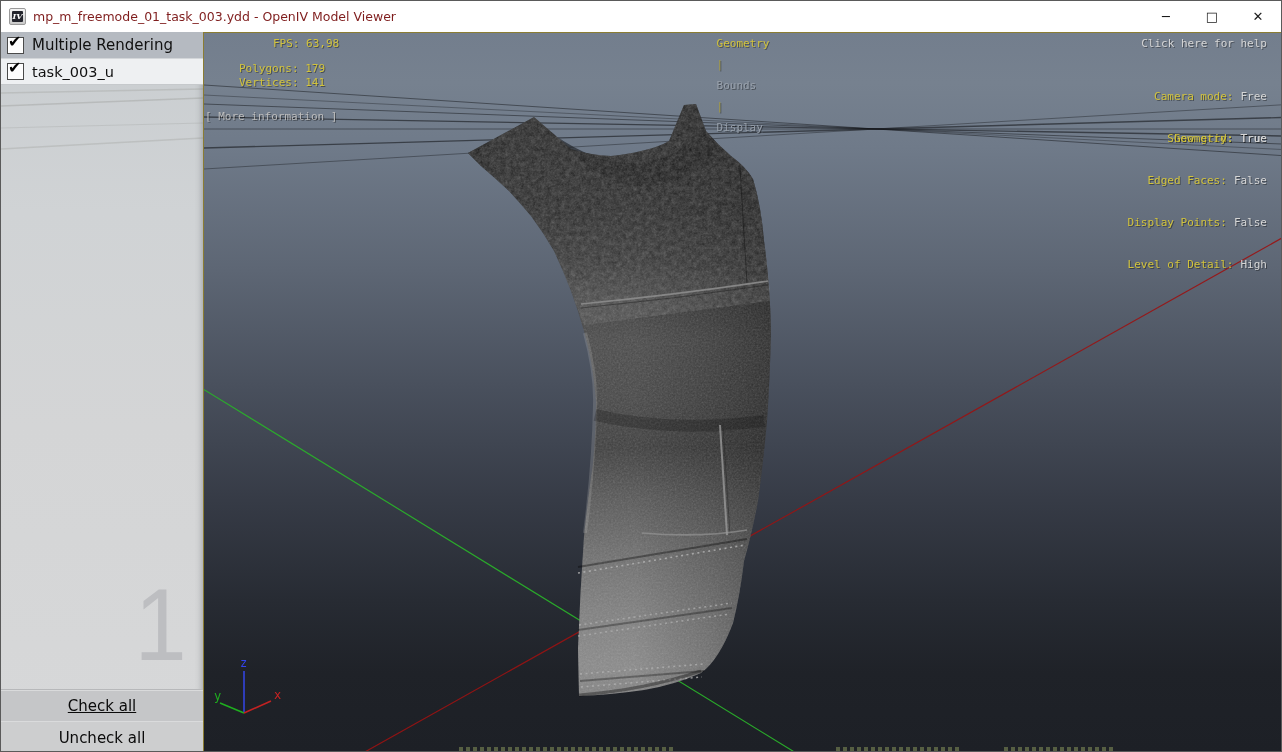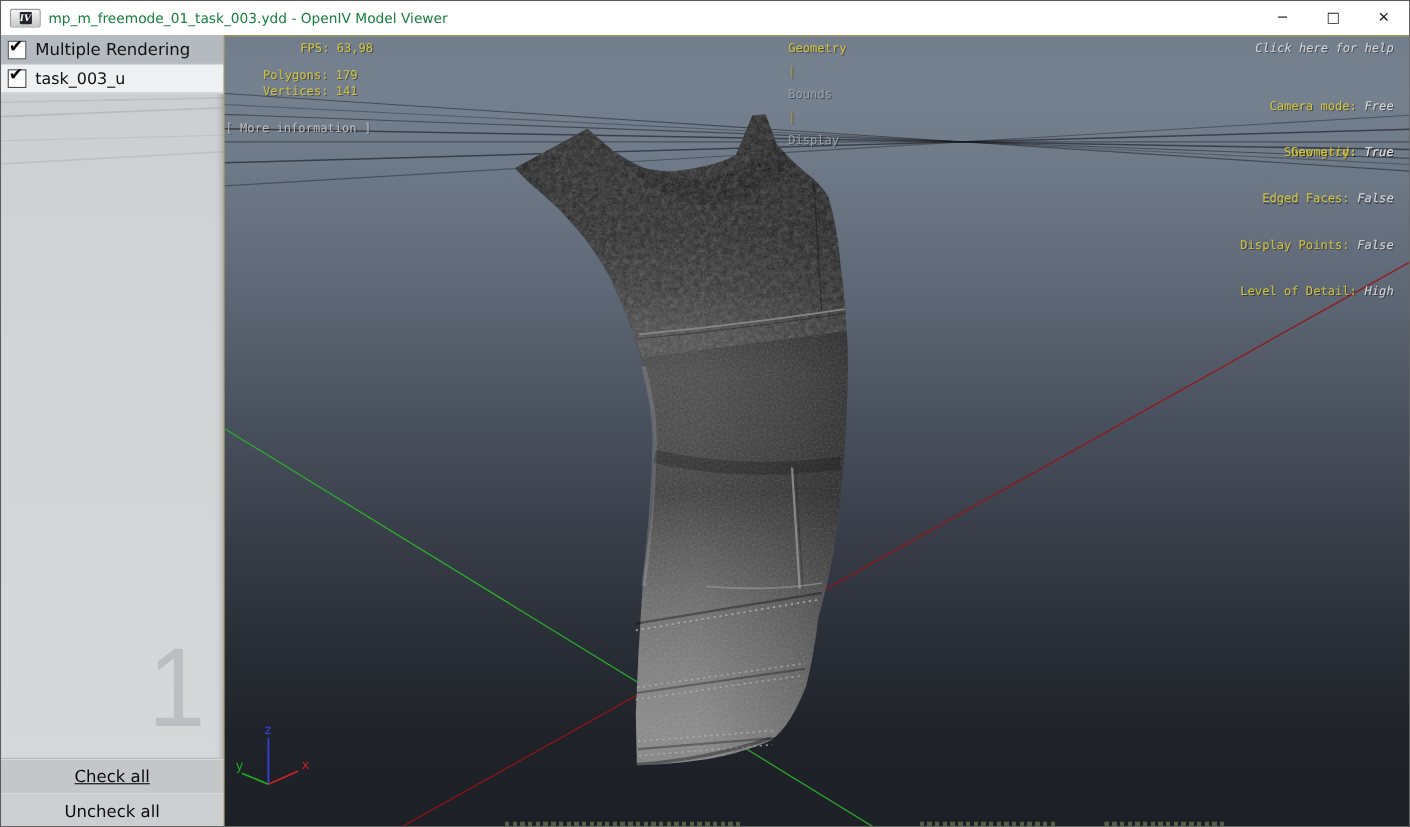--- a/index.html
+++ b/index.html
@@ -8,30 +8,30 @@
     position:relative;width:1282px;height:752px;overflow:hidden;
     font-family:"DejaVu Sans","Liberation Sans",sans-serif;
     border:1px solid #5a5a5a;background:#d4d5d6;
   }
   
   .titlebar{
     position:absolute;left:0;top:0;width:100%;height:31px;background:#ffffff;
     display:flex;align-items:center;padding-left:8px;
   }
   .app-icon{
-    width:28px;height:17px;border:1px solid #9a9a9a;border-radius:2px;
+    width:17px;height:17px;border:1px solid #9a9a9a;border-radius:2px;
     background:linear-gradient(180deg,#f5f5f5,#c9c9c9);
     display:flex;align-items:center;justify-content:center;flex:0 0 auto;
   }
   .app-icon .glyph{
     display:block;width:11px;height:11px;background:#23242c;border-radius:1px;
     color:#fff;font-family:"DejaVu Serif",serif;font-style:italic;font-weight:bold;
     font-size:8px;line-height:11px;text-align:center;
   }
-  .title-text{margin-left:7px;font-size:12.5px;color:#15803d;white-space:nowrap;}
+  .title-text{margin-left:7px;font-size:12.5px;color:#7f1d1d;white-space:nowrap;}
   .win-controls{margin-left:auto;display:flex;height:100%;}
   .win-btn{
     width:46px;height:100%;display:flex;align-items:center;justify-content:center;
     font-size:13px;color:#1a1a1a;font-family:"DejaVu Sans",sans-serif;cursor:default;
   }
   
   .main{position:absolute;left:0;top:31px;width:1282px;height:721px;}
   
   .viewport{
     position:absolute;left:202px;top:0;width:1080px;height:721px;
@@ -40,21 +40,21 @@
                #49505d 49%,#363b46 65%,#272b33 79%,#1f2228 89%,#1d2026 100%);
     overflow:hidden;
   }
   .scene{position:absolute;left:0;top:0;}
   .ovl{
     position:absolute;font-family:"DejaVu Sans Mono","Liberation Mono",monospace;
     font-size:11px;line-height:14px;white-space:pre;
     text-shadow:1px 1px 0 rgba(0,0,0,.4);
   }
   .yel{color:#d2c33c;}
-  .lt{color:#d6d6d6;font-style:italic;}
+  .lt{color:#d6d6d6;}
   .dim{color:#98a0ab;}
   .grn{color:#43b843;}
   .gry{color:#bdbdbd;margin-top:20px;}
   .tabs{top:4px;left:50%;transform:translateX(-50%);display:flex;gap:7px;flex-direction:column;}
   .right-col{right:15px;text-align:right;}
   .tex-block{right:15px;bottom:5px;text-align:right;line-height:18.7px;font-size:11.5px;}
   .clip-text{
     position:absolute;height:5px;bottom:0;opacity:.75;
     background:repeating-linear-gradient(90deg,rgba(118,130,82,.85) 0 4px,transparent 4px 7px);
   }

